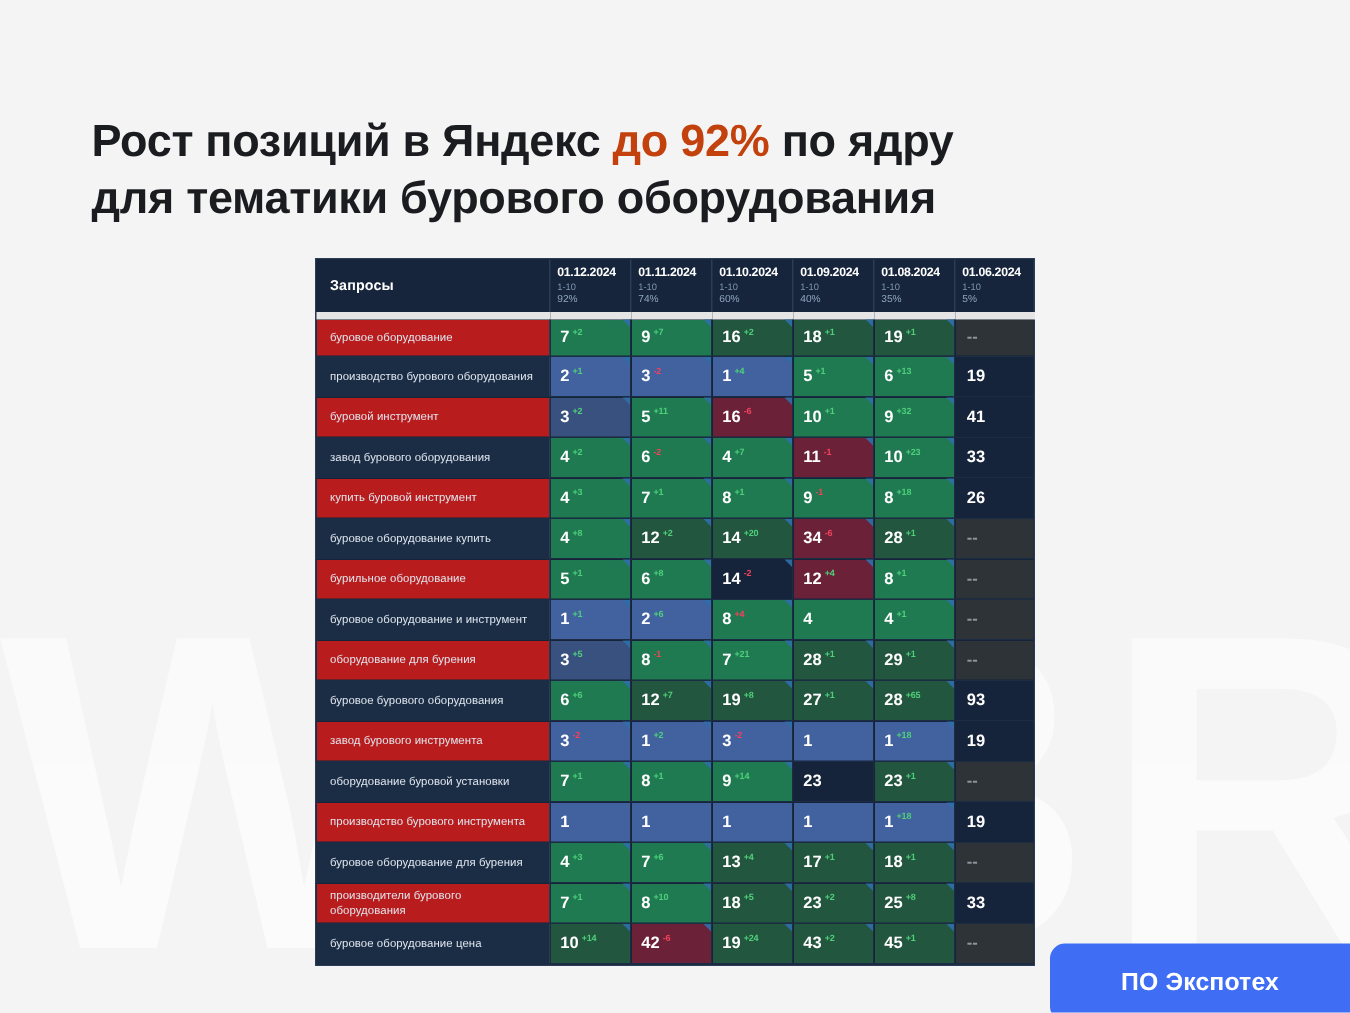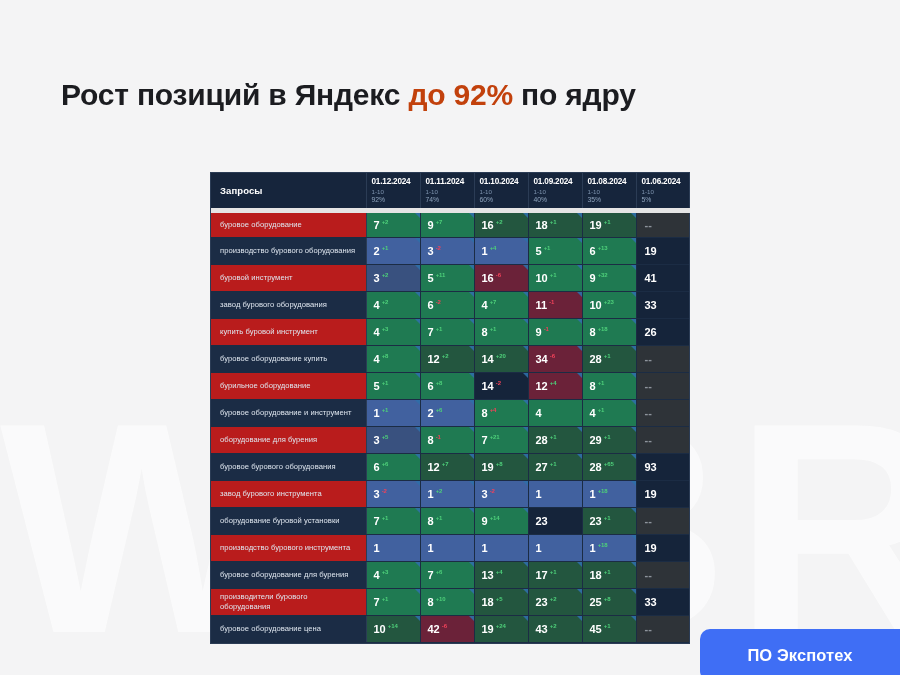--- a/index.html
+++ b/index.html
@@ -198,20 +198,21 @@
     margin-top: 29px;
   }
 </style>
 </head>
 <body>
 
 <div id="watermark">WDBR</div>
 
 <h1 id="title">
   <span>Рост позиций в Яндекс </span><span class="accent">до 92%</span><span> по ядру</span><br>
+  <span>для тематики бурового оборудования</span>
 </h1>
 
 <div id="table-wrap">
   <table>
     <colgroup>
       <col class="c-q">
         <col class="c-d">
         <col class="c-d">
         <col class="c-d">
         <col class="c-d">

